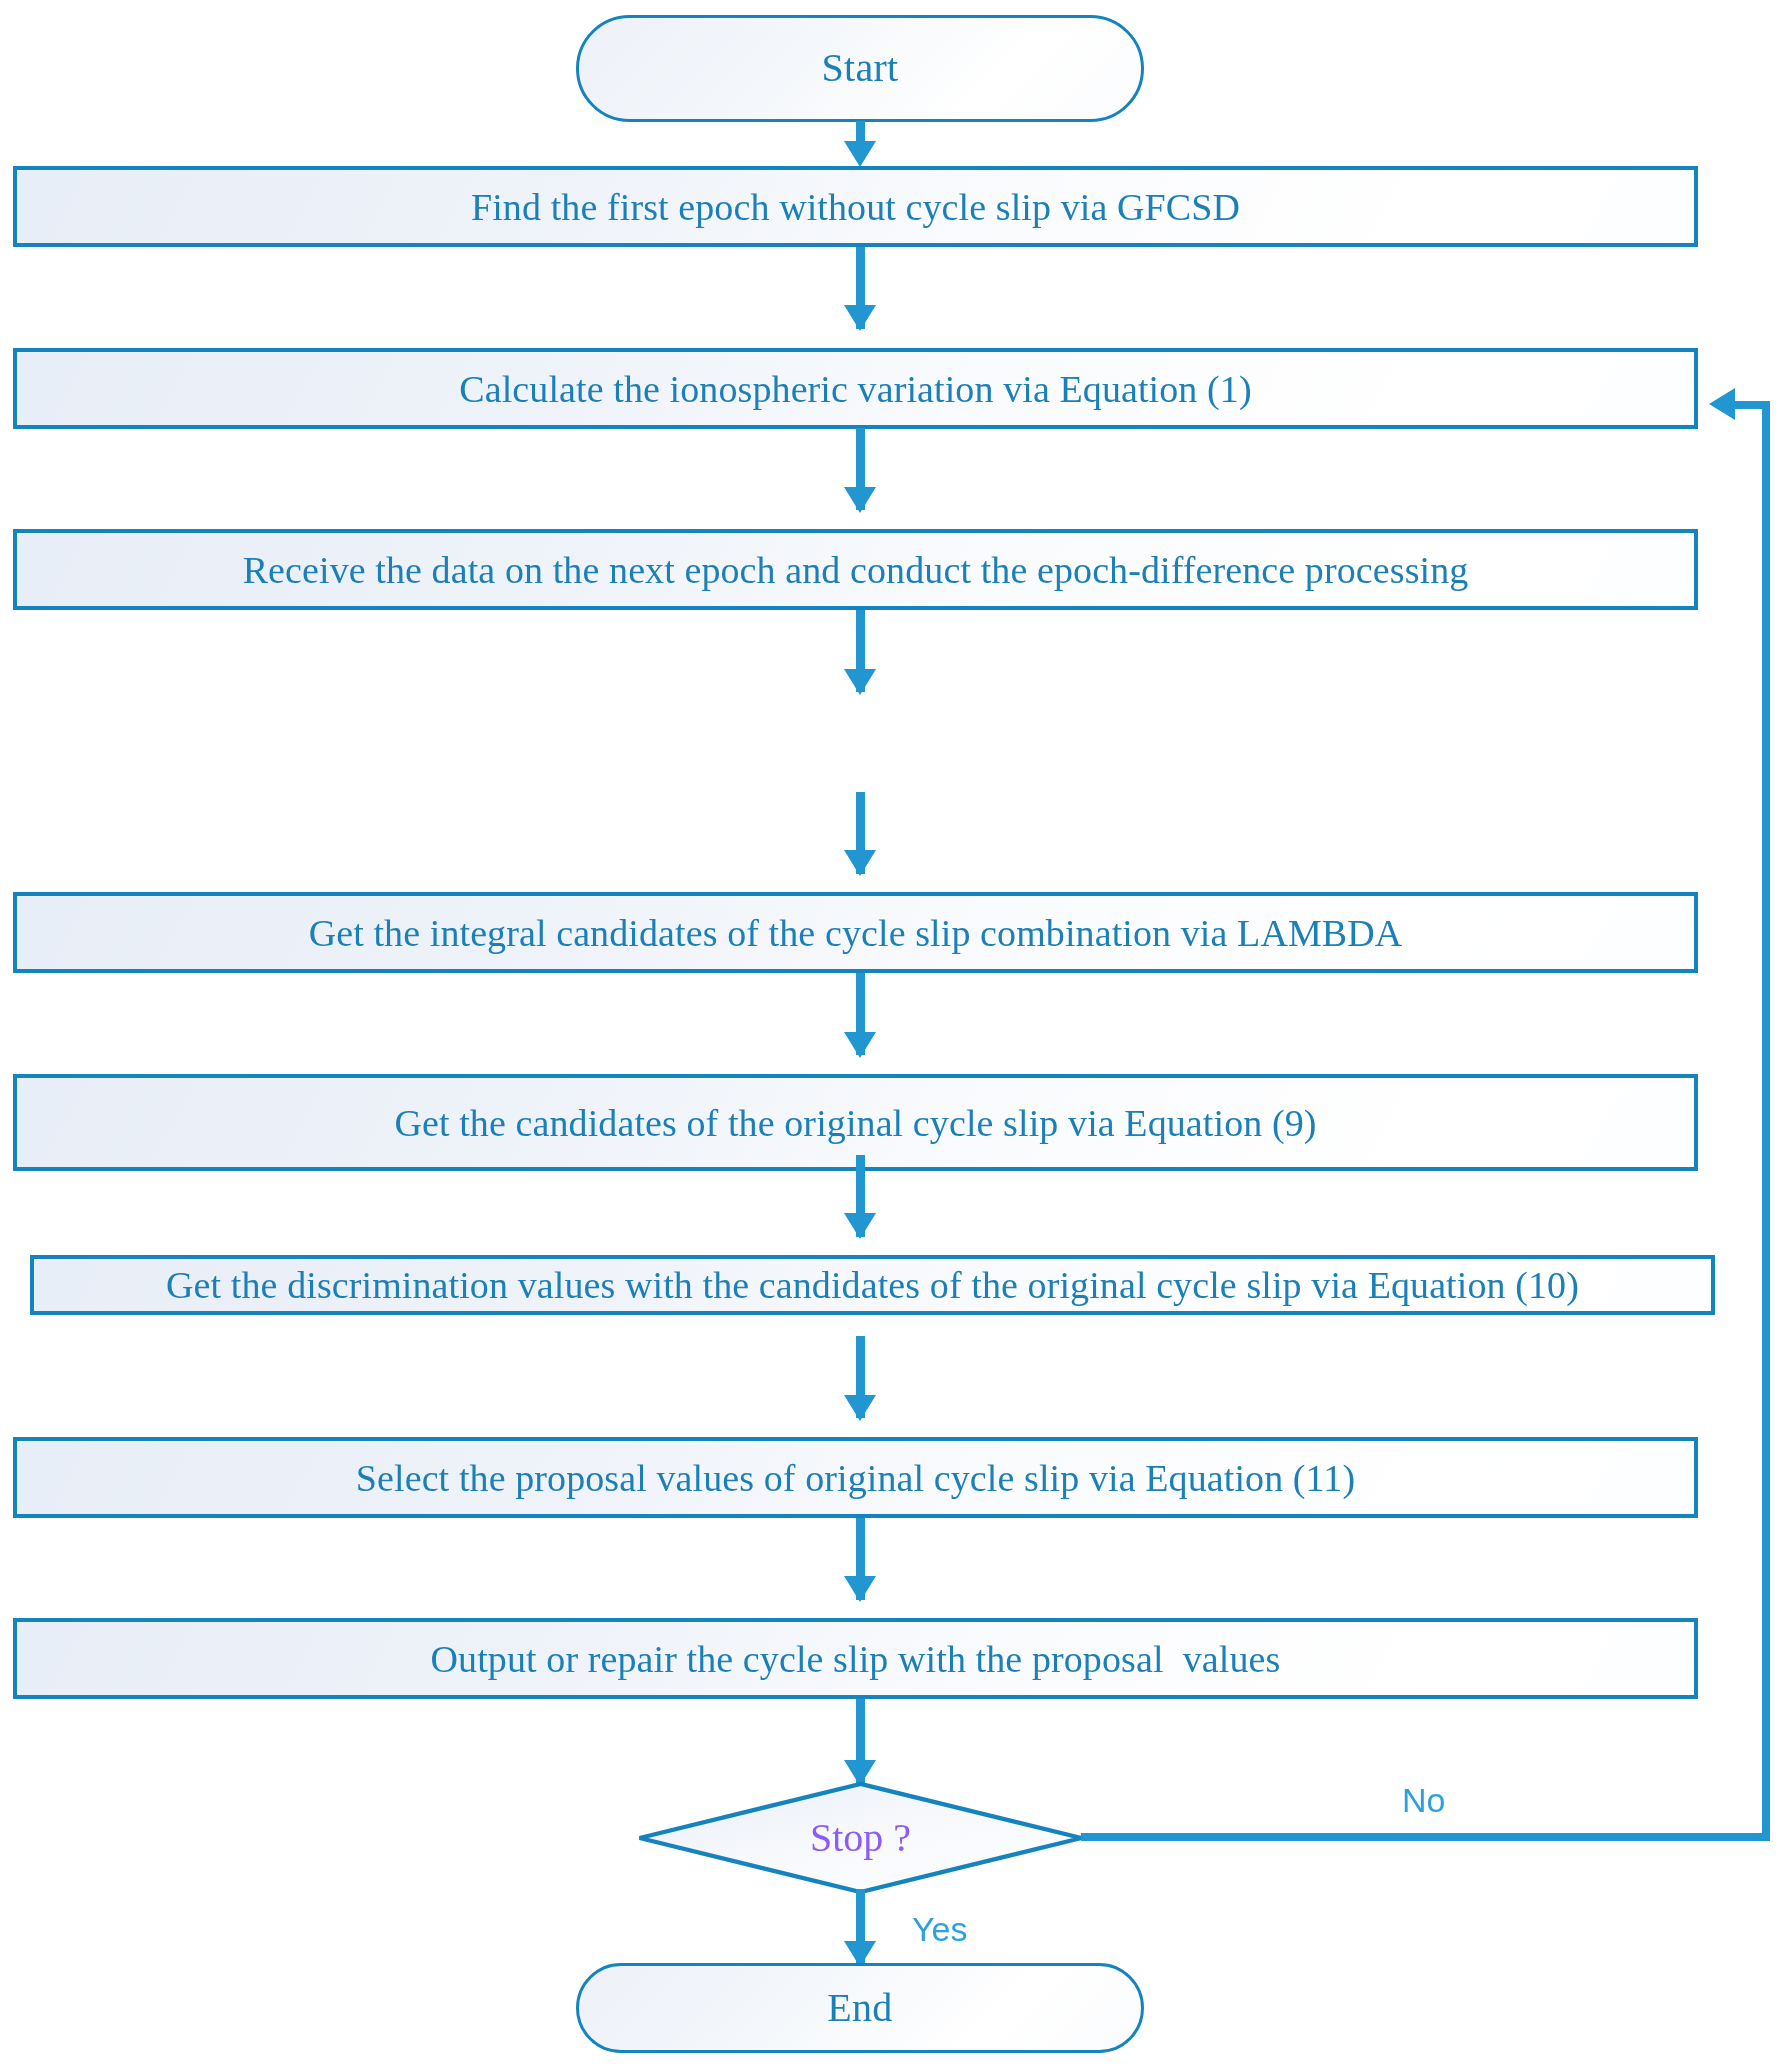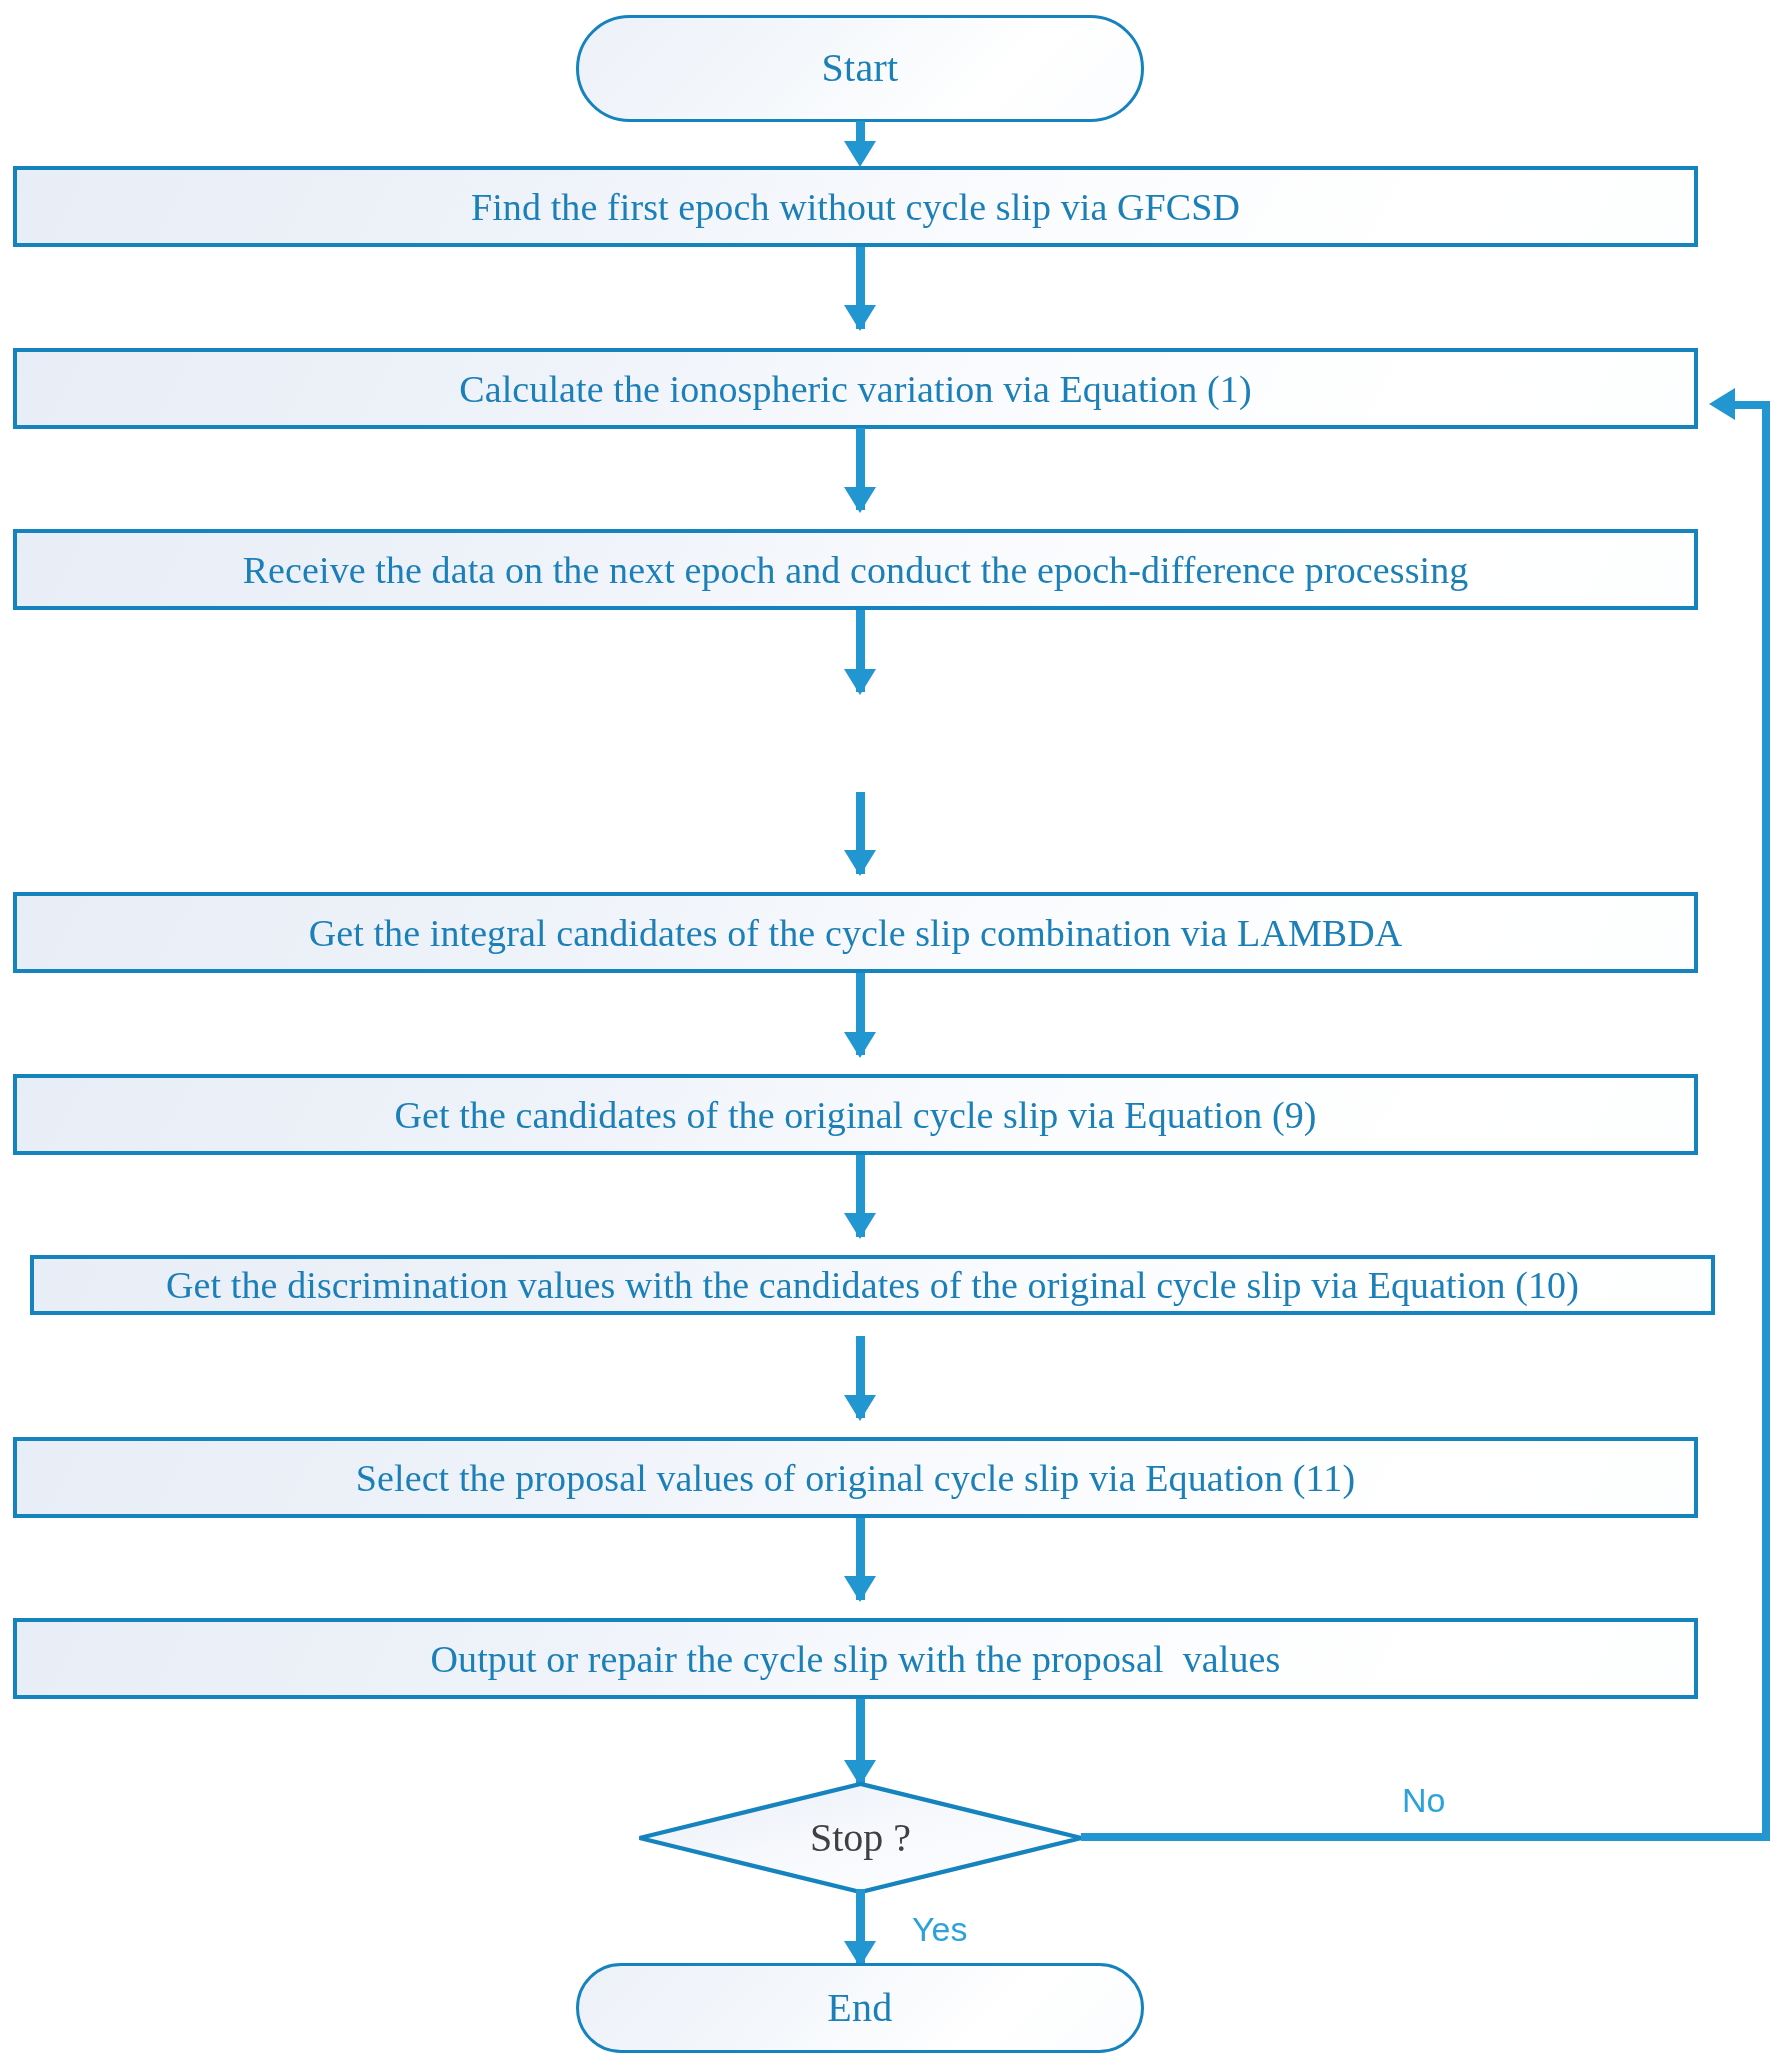--- a/index.html
+++ b/index.html
@@ -63,21 +63,21 @@
   }
   .decision .dlabel {
     position: absolute;
     left: 0;
     top: 0;
     width: 100%;
     height: 100%;
     display: flex;
     align-items: center;
     justify-content: center;
-    color: #404040;
+    color: #8b5cf6;
     font-family: "Liberation Serif", "DejaVu Serif", serif;
     font-size: 40px;
     line-height: 1;
   }
   
   .vline {
     position: absolute;
     background: #2196d1;
   }
   .hline {
@@ -146,21 +146,21 @@
   <div class="vline" style="left:856px; top:792px; width:8.6px; height:82px;"></div>
   <div class="arrow-down" style="left:844px; top:850px;"></div>
 
   <div class="process" style="left:13px; top:892px; width:1685px; height:81px;">
     <span>Get the integral candidates of the cycle slip combination via LAMBDA</span>
   </div>
 
   <div class="vline" style="left:856px; top:973px; width:8.6px; height:82px;"></div>
   <div class="arrow-down" style="left:844px; top:1032px;"></div>
 
-  <div class="process" style="left:13px; top:1074px; width:1685px; height:81px;">
+  <div class="process" style="left:13px; top:1074px; width:1685px; height:97px;">
     <span>Get the candidates of the original cycle slip via Equation (9)</span>
   </div>
 
   <div class="vline" style="left:856px; top:1155px; width:8.6px; height:82px;"></div>
   <div class="arrow-down" style="left:844px; top:1213px;"></div>
 
   <div class="process" style="left:30px; top:1255px; width:1685px; height:60px;">
     <span>Get the discrimination values with the candidates of the original cycle slip via Equation (10)</span>
   </div>
 

